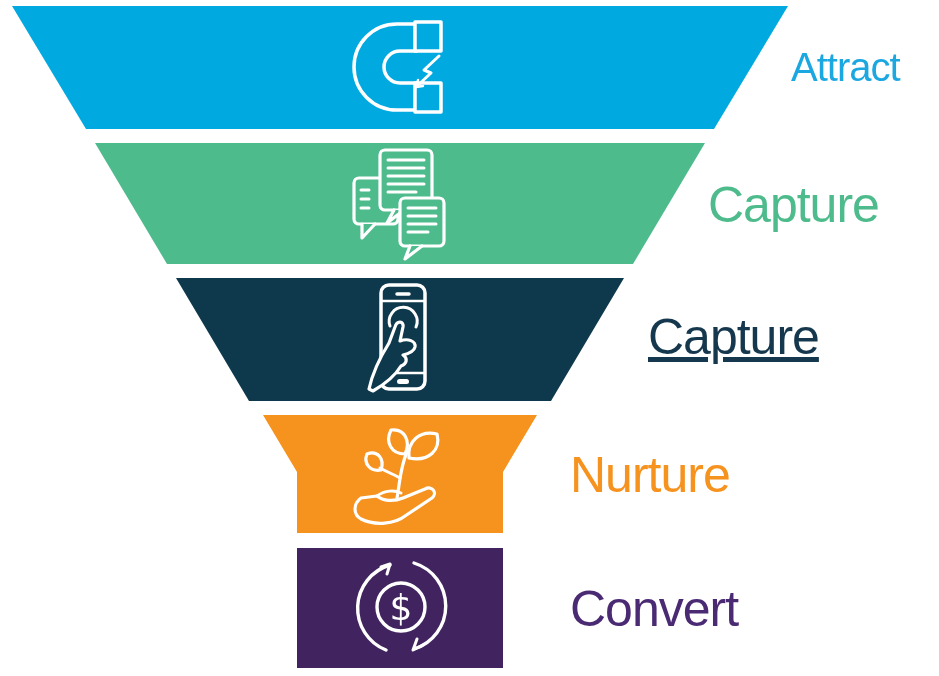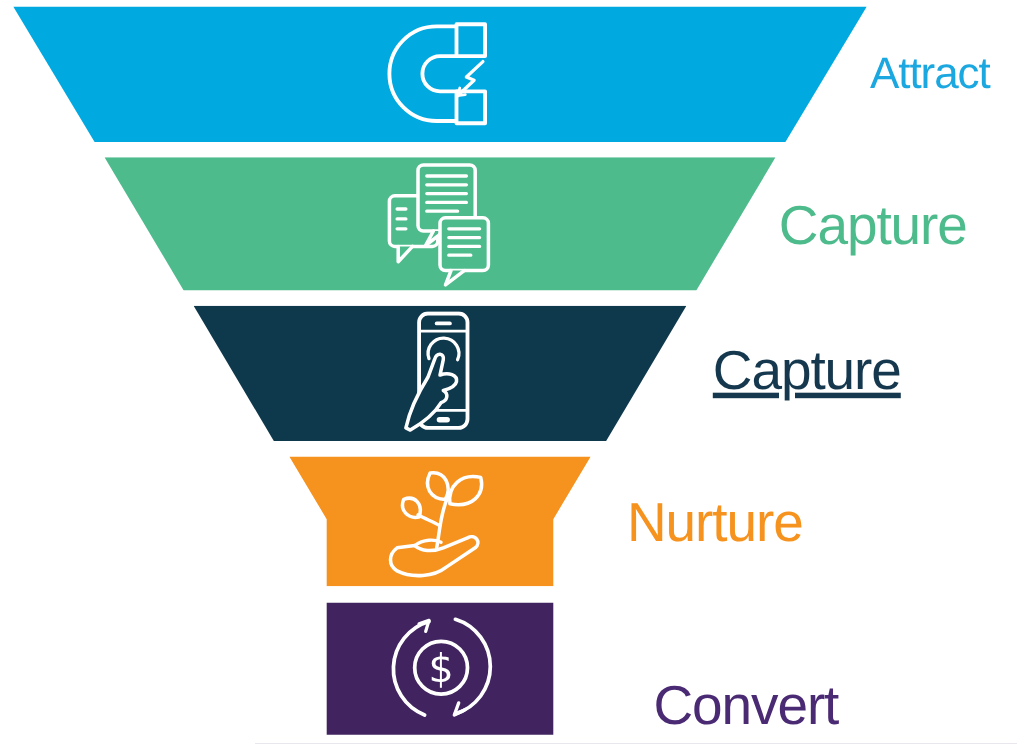--- a/index.html
+++ b/index.html
@@ -31,21 +31,21 @@
   #band-convert {clip-path:polygon(297px 548px, 503px 548px, 503px 668px, 297px 668px);}
   #icon-magnet {left:345px; top:20px;  width:110px; height:95px;}
   #icon-chat   {left:350px; top:148px; width:100px; height:115px;}
   #icon-phone  {left:357px; top:283px; width:88px;  height:112px;}
   #icon-plant  {left:345px; top:416px; width:110px; height:110px;}
   #icon-dollar {left:352px; top:550px; width:98px;  height:112px;}
   #label-attract{left:791px; top:47px;}
   #label-engage {left:708px; top:180px;}
   #label-capture{left:648px; top:312px;text-decoration:underline;}
   #label-nurture{left:570px; top:450px;}
-  #label-convert{left:570px; top:616px;margin-left:24px;}
+  #label-convert{left:570px; top:584px;}
 </style>
 </head>
 <body>
 
 <div class="canvas">
 
   <div class="band" id="band-attract" style="background: rgb(0, 169, 224);"></div>
   <div class="band" id="band-engage" style="background: rgb(77, 187, 139);"></div>
   <div class="band" id="band-capture" style="background: rgb(14, 56, 75);"></div>
   <div class="band" id="band-nurture" style="background: rgb(246, 146, 30);"></div>

